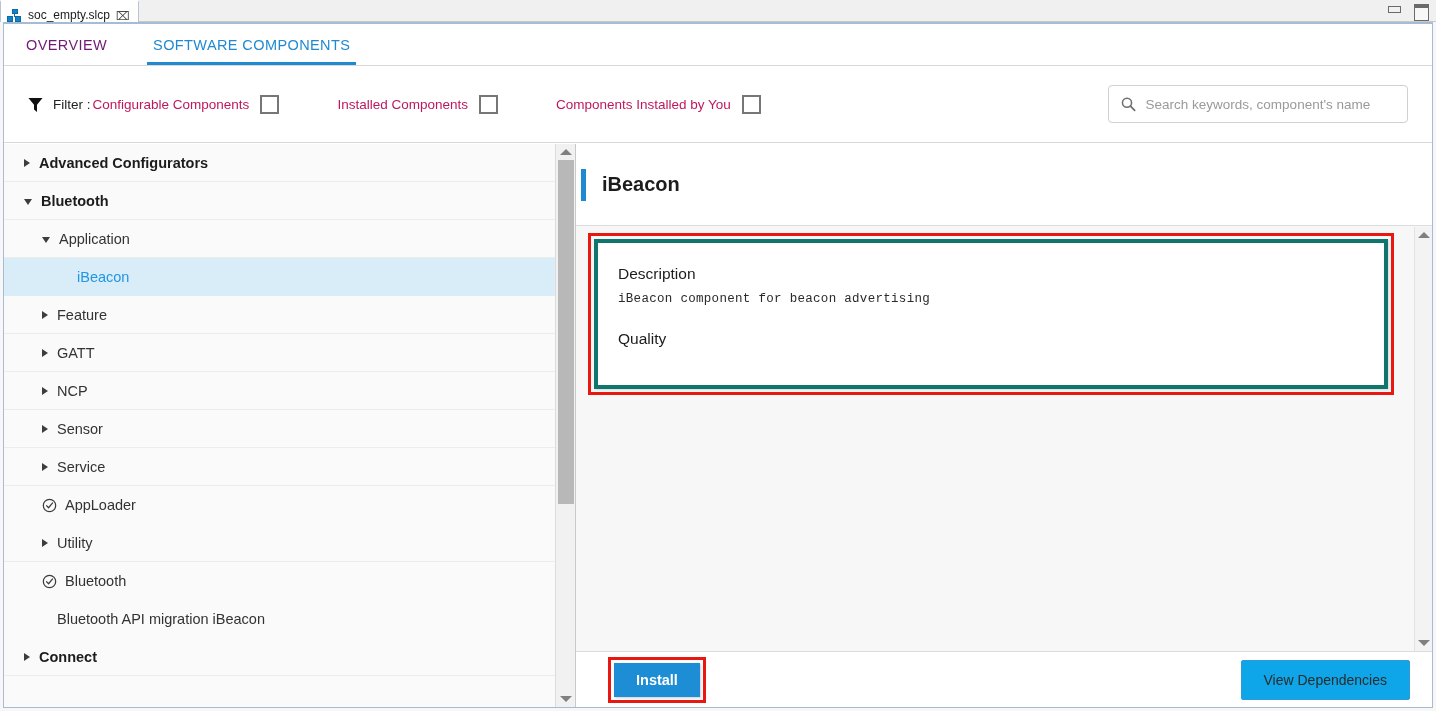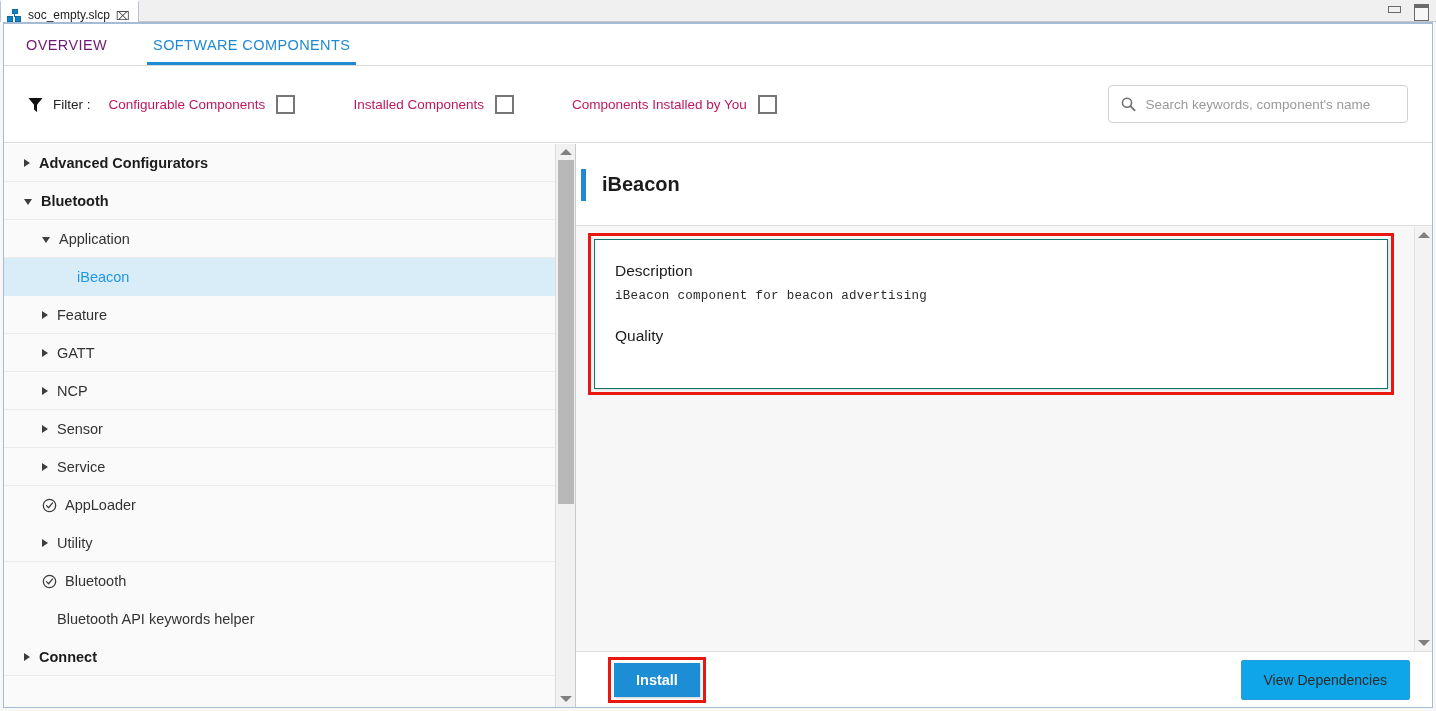--- a/index.html
+++ b/index.html
@@ -144,21 +144,21 @@
     padding-left: 24px;
   }
   .funnel {
     width: 15px; height: 16px;
     flex: 0 0 auto;
     margin-right: 10px;
   }
   .filter-label {
     font-size: 13.5px;
     color: #222;
-    margin-right: 18px;
+    margin-right: 2px;
     white-space: nowrap;
   }
   .filter-opt {
     display: flex;
     align-items: center;
     gap: 11px;
     margin-right: 58px;
     white-space: nowrap;
   }
   .filter-opt .txt { font-size: 13.5px; color: #be185d; }
@@ -330,21 +330,21 @@
     left: 12px; top: 6px;
     right: 38px; height: 162px;
     border: 3px solid #e8170f;
     background: #f7f7f7;
   }
   .infocard {
     position: absolute;
     left: 3px; top: 3px;
     right: 3px; bottom: 3px;
     background: #ffffff;
-    border: 1px solid #0f766e;
+    border: 4px solid #0f766e;
     box-shadow: 1px 1px 2px rgba(0,0,0,.12);
     padding: 22px 0 0 20px;
   }
   .sec-head {
     font-size: 15.5px;
     color: #1c1c1c;
     margin-bottom: 9px;
   }
   .sec-body {
     font-family: "Liberation Mono", monospace;
@@ -523,21 +523,21 @@
             </div>
             <div class="tree-row leaf0">
               <svg class="chk-circle" viewBox="0 0 16 16">
                 <circle cx="8" cy="8" r="6.6" fill="none" stroke="#3b3b3b" stroke-width="1.3"></circle>
                 <path d="M4.8 8.2 L7 10.4 L11.3 5.3" fill="none" stroke="#3b3b3b" stroke-width="1.3" stroke-linecap="round" stroke-linejoin="round"></path>
               </svg>
               <span class="lbl">Bluetooth</span>
             </div>
             <div class="tree-row leaf0 noline">
               <span class="tri none"></span>
-              <span class="lbl">Bluetooth API keywords helper</span>
+              <span class="lbl">Bluetooth API migration iBeacon</span>
             </div>
             <div class="tree-row l0">
               <span class="tri right"></span>
               <span class="lbl">Connect</span>
             </div>
           </div>
 
         <div class="vscroll">
           <div class="arrow up">
               <span class="a-up"></span>

